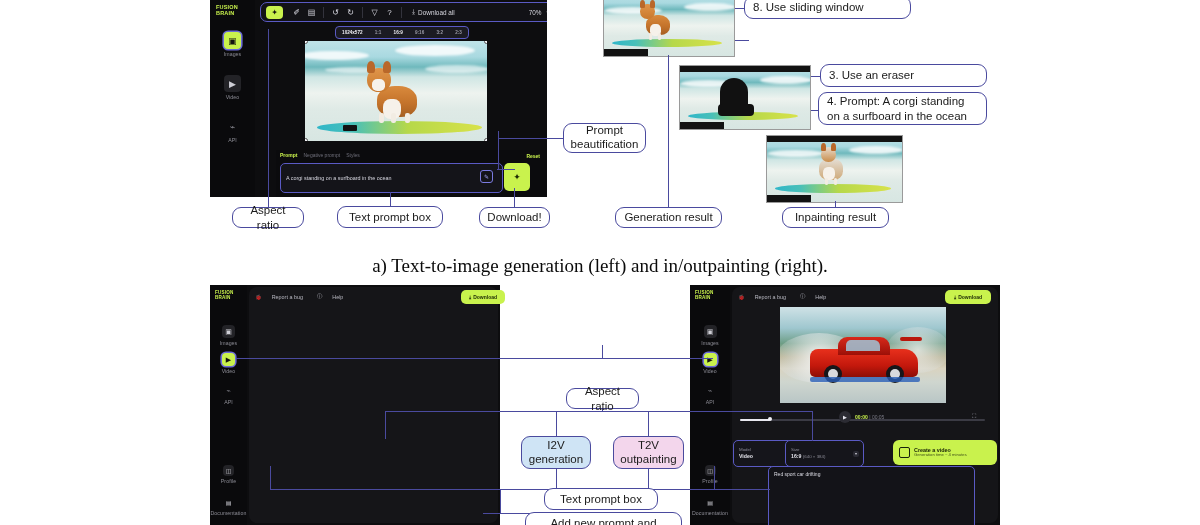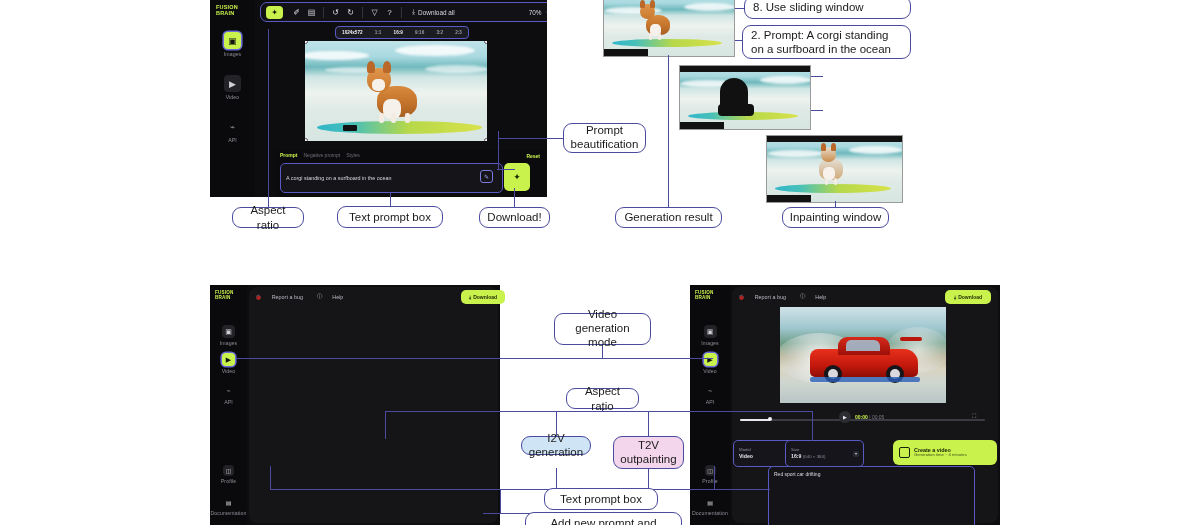--- a/index.html
+++ b/index.html
@@ -267,30 +267,36 @@
   <div class="callout" style="left:479px;top:207px;width:71px;height:21px;">
     <span>Download!</span>
   </div>
   <div class="callout" style="left:563px;top:123px;width:83px;height:30px;white-space:pre-line;line-height:1.2;">
     <span>Prompt
 beautification</span>
   </div>
   <div class="callout left" style="left:744px;top:-4px;width:167px;height:23px;padding-left:8px;">
     <span>8. Use sliding window</span>
   </div>
-  <div class="callout left" style="left:742px;top:25px;width:169px;height:34px;padding-left:8px;">
-    <span>2. Prompt: A corgi standing on a surfboard in the ocean</span>
+  <div class="callout left" style="left:820px;top:64px;width:167px;height:23px;padding-left:8px;">
+    <span>3. Use an eraser</span>
+  </div>
+  <div class="callout left" style="left:818px;top:92px;width:169px;height:33px;padding-left:8px;">
+    <span>4. Prompt: A corgi standing on a surfboard in the ocean</span>
   </div>
   <div class="callout" style="left:615px;top:207px;width:107px;height:21px;">
     <span>Generation result</span>
   </div>
   <div class="callout" style="left:782px;top:207px;width:107px;height:21px;">
-    <span>Inpainting window</span>
-  </div>
-
+    <span>Inpainting result</span>
+  </div>
+
+  <div class="caption" style="left:0;top:255px;">
+    <span>a) Text-to-image generation (left) and in/outpainting (right).</span>
+  </div>
 
   <div class="app" style="left:210px;top:285px;width:290px;height:240px;">
     <div class="sidebar" style="width:37px;">
       <div class="brand abs" style="left:5px;top:5px;font-size:4.6px;line-height:1.15;width:30px;">
         <span>FUSION BRAIN</span>
       </div>
       <div class="side-item" style="top:40px;">
         <div class="side-ico" style="width:13px;height:13px;font-size:7px;">▣</div>
         <div class="side-lbl">Images</div>
       </div>
@@ -434,27 +440,24 @@
   <div class="conn v" style="left:556px;top:468px;height:22px;"></div>
   <div class="conn v" style="left:648px;top:468px;height:22px;"></div>
   <div class="conn h" style="left:500px;top:489px;width:52px;"></div>
   <div class="conn h" style="left:652px;top:489px;width:118px;"></div>
   <div class="conn h" style="left:270px;top:489px;width:232px;"></div>
   <div class="conn v" style="left:270px;top:466px;height:24px;"></div>
   <div class="conn v" style="left:714px;top:466px;height:24px;"></div>
   <div class="conn h" style="left:483px;top:513px;width:62px;"></div>
   <div class="conn v" style="left:500px;top:489px;height:24px;"></div>
 
-  <div class="callout" style="left:554px;top:313px;width:97px;height:32px;line-height:1.2;">
-    <span>Video generation mode</span>
-  </div>
   <div class="callout" style="left:566px;top:388px;width:73px;height:21px;">
     <span>Aspect ratio</span>
   </div>
-  <div class="callout i2v" style="left:521px;top:436px;width:70px;height:19px;line-height:1.2;">
+  <div class="callout i2v" style="left:521px;top:436px;width:70px;height:33px;line-height:1.2;">
     <span>I2V generation</span>
   </div>
   <div class="callout t2v" style="left:613px;top:436px;width:71px;height:33px;line-height:1.2;">
     <span>T2V outpainting</span>
   </div>
   <div class="callout" style="left:544px;top:488px;width:114px;height:22px;">
     <span>Text prompt box</span>
   </div>
   <div class="callout" style="left:525px;top:512px;width:157px;height:22px;">
     <span>Add new prompt and</span>

